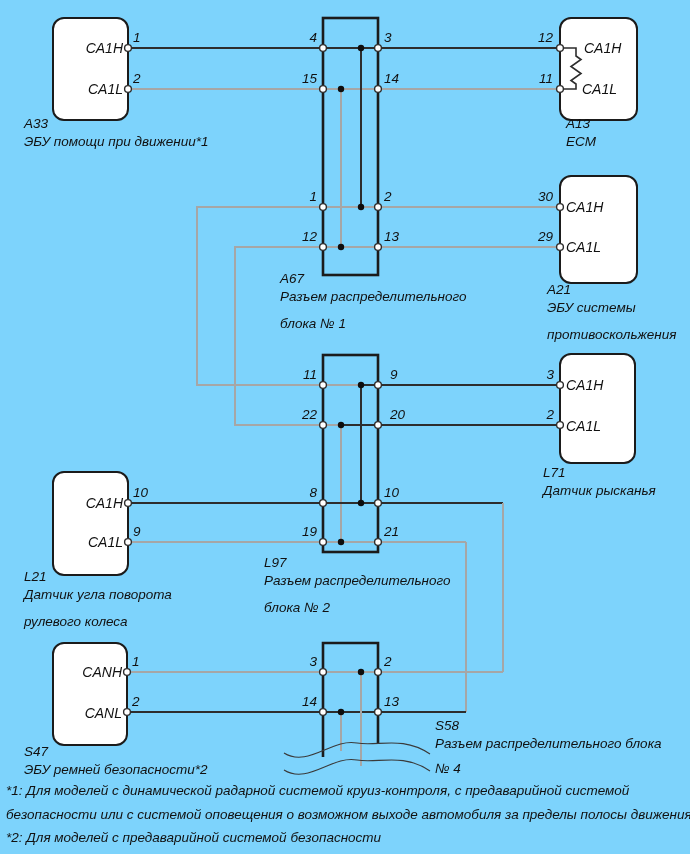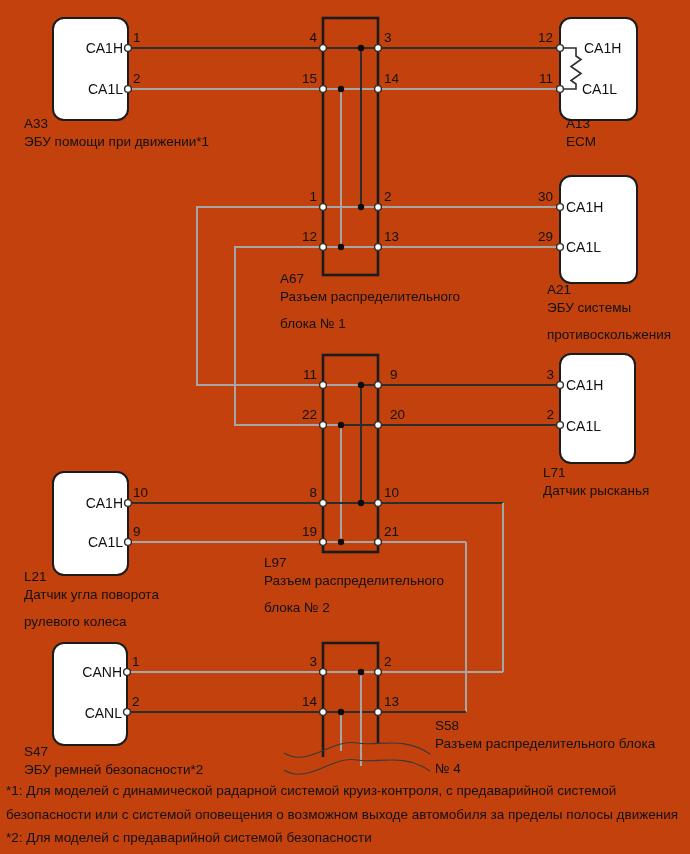--- a/index.html
+++ b/index.html
@@ -1,16 +1,16 @@
 <!DOCTYPE html>
 <html><head>
 <meta charset="utf-8">
 <style>
   html,body{margin:0;padding:0;background:#ffffff;}
-  .stage{position:relative;width:690px;height:854px;background:#c2410c;overflow:hidden;}
+  .stage{position:relative;width:690px;height:854px;background:#7dd3fc;overflow:hidden;font-style:italic;}
   svg{display:block;}
   text{font-family:"Liberation Sans","DejaVu Sans",sans-serif;font-size:13.5px;fill:#111;}
   .port{font-size:14px;}
   .end{text-anchor:end;}
   .wd{stroke:#2d2d2d;stroke-width:2;fill:none;}   
   .wl{stroke:#a6a6a6;stroke-width:2;fill:none;}   
   .blk{stroke:#1b1b1b;stroke-width:2.6;fill:none;}
   .box{stroke:#1b1b1b;stroke-width:2;fill:#ffffff;}
   .pin{stroke:#2d2d2d;stroke-width:1.4;fill:#ffffff;}
   .dot{fill:#0d0d0d;stroke:none;}

